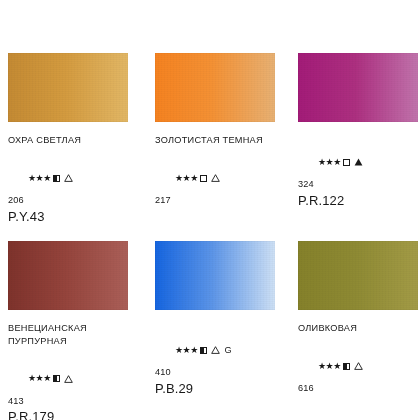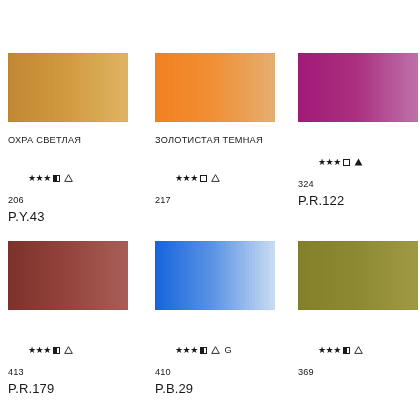--- a/index.html
+++ b/index.html
@@ -211,20 +211,22 @@
         <div class="pig">P.R.122</div>
       </div>
     </div>
 
     <div class="cell c0">
       <div class="swatch" style="background: linear-gradient(90deg, rgb(126, 50, 43) 0%, rgb(149, 68, 60) 48%, rgb(171, 95, 88) 100%);">
         <div class="grain"></div>
         <div class="edge"></div>
       </div>
       <div class="info">
+        <div class="pname">ВЕНЕЦИАНСКАЯ
+ПУРПУРНАЯ</div>
         <div class="coderow">
           <span class="code">413</span>
           <span class="sym">
             <span class="stars">★★★</span>
             <span class="sq half"></span>
             <span class="tri">
               <svg width="9" height="8" viewBox="0 0 9 8">
                   <path d="M4.5 0.7 L8.3 7.4 L0.7 7.4 Z" fill="none" stroke="#1a1a1a" stroke-width="0.9"></path>
                 </svg>
             </span>
@@ -256,22 +258,23 @@
         <div class="pig">P.B.29</div>
       </div>
     </div>
 
     <div class="cell c2">
       <div class="swatch" style="background: linear-gradient(90deg, rgb(133, 129, 42) 0%, rgb(142, 138, 51) 48%, rgb(163, 155, 70) 100%);">
         <div class="grain"></div>
         <div class="edge"></div>
       </div>
       <div class="info">
-        <div class="coderow">
-          <span class="code">369</span>
+        <div class="pname">ОЛИВКОВАЯ</div>
+        <div class="coderow">
+          <span class="code">616</span>
           <span class="sym">
             <span class="stars">★★★</span>
             <span class="sq half"></span>
             <span class="tri">
               <svg width="9" height="8" viewBox="0 0 9 8">
                   <path d="M4.5 0.7 L8.3 7.4 L0.7 7.4 Z" fill="none" stroke="#1a1a1a" stroke-width="0.9"></path>
                 </svg>
             </span>
           </span>
         </div>

